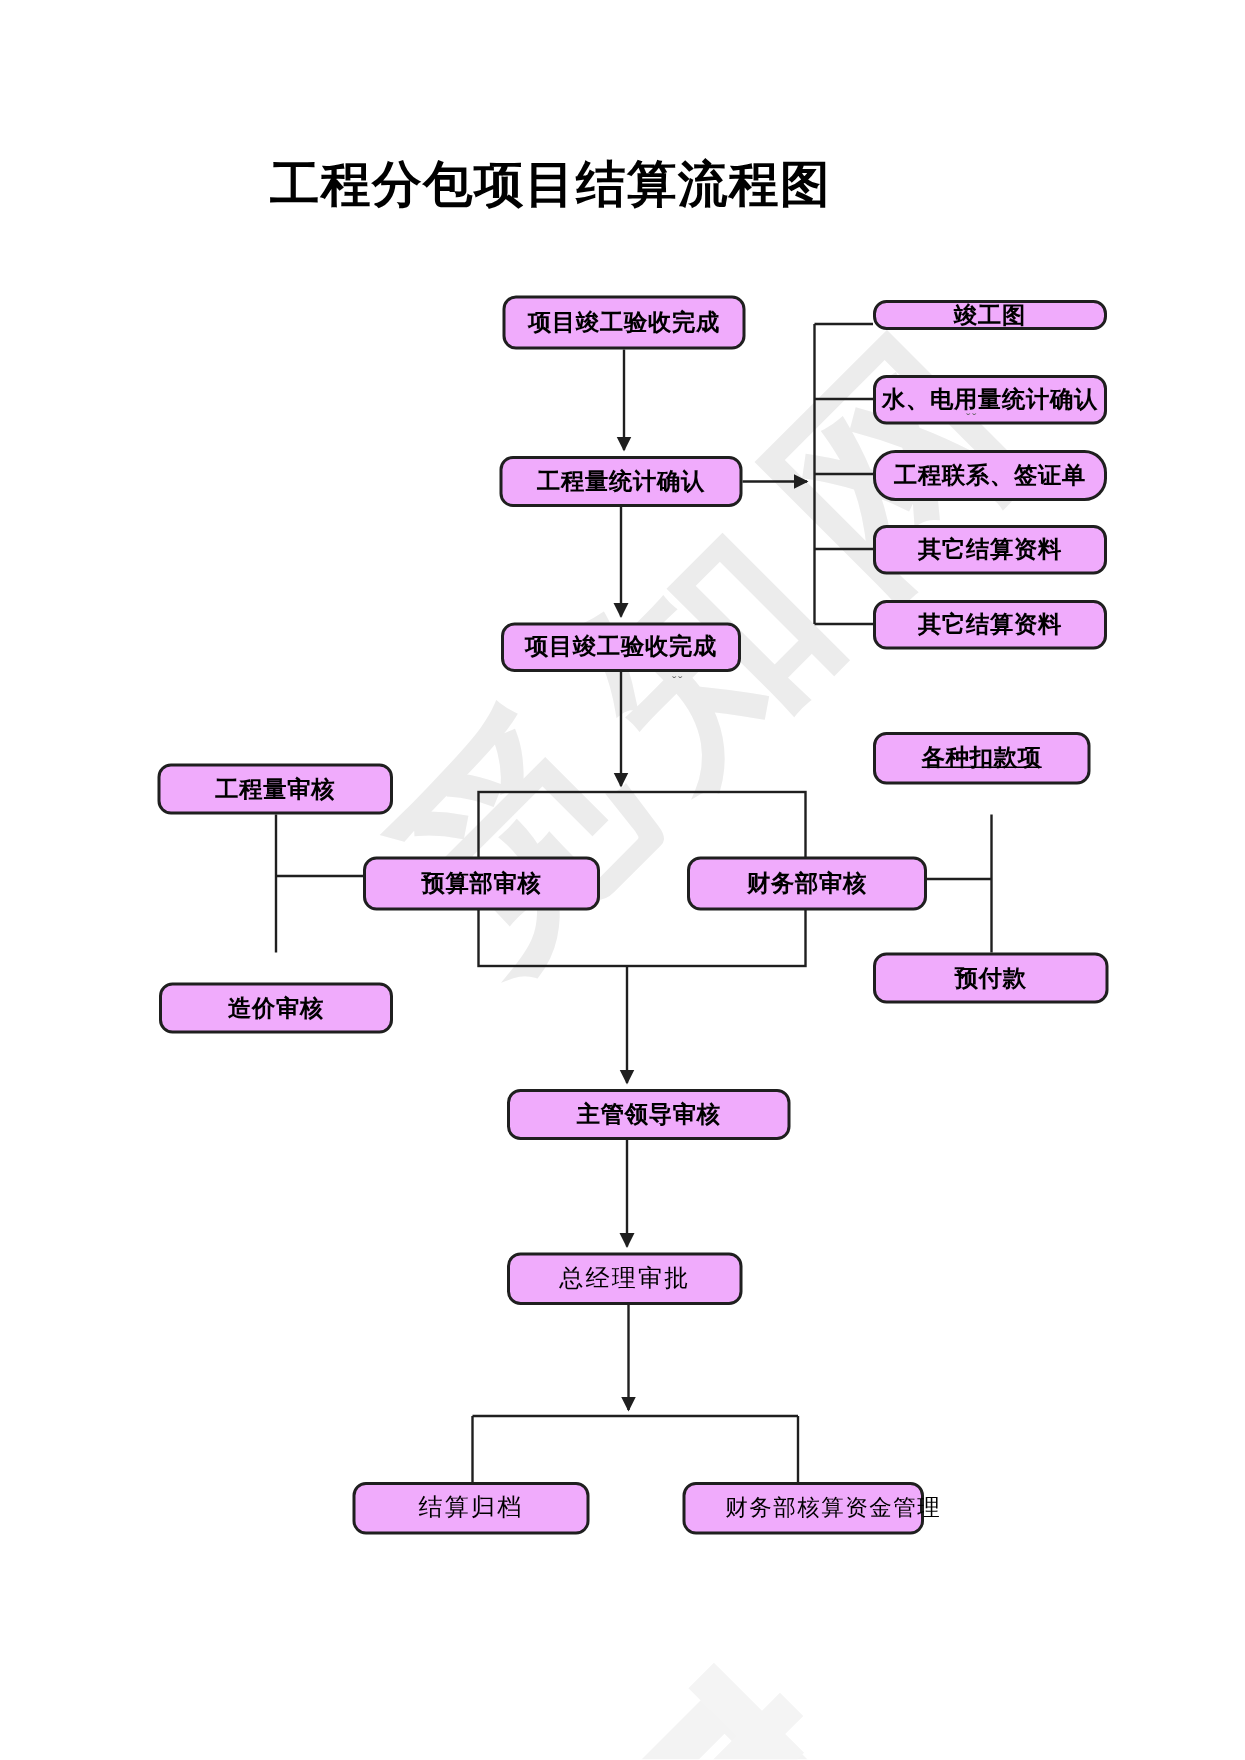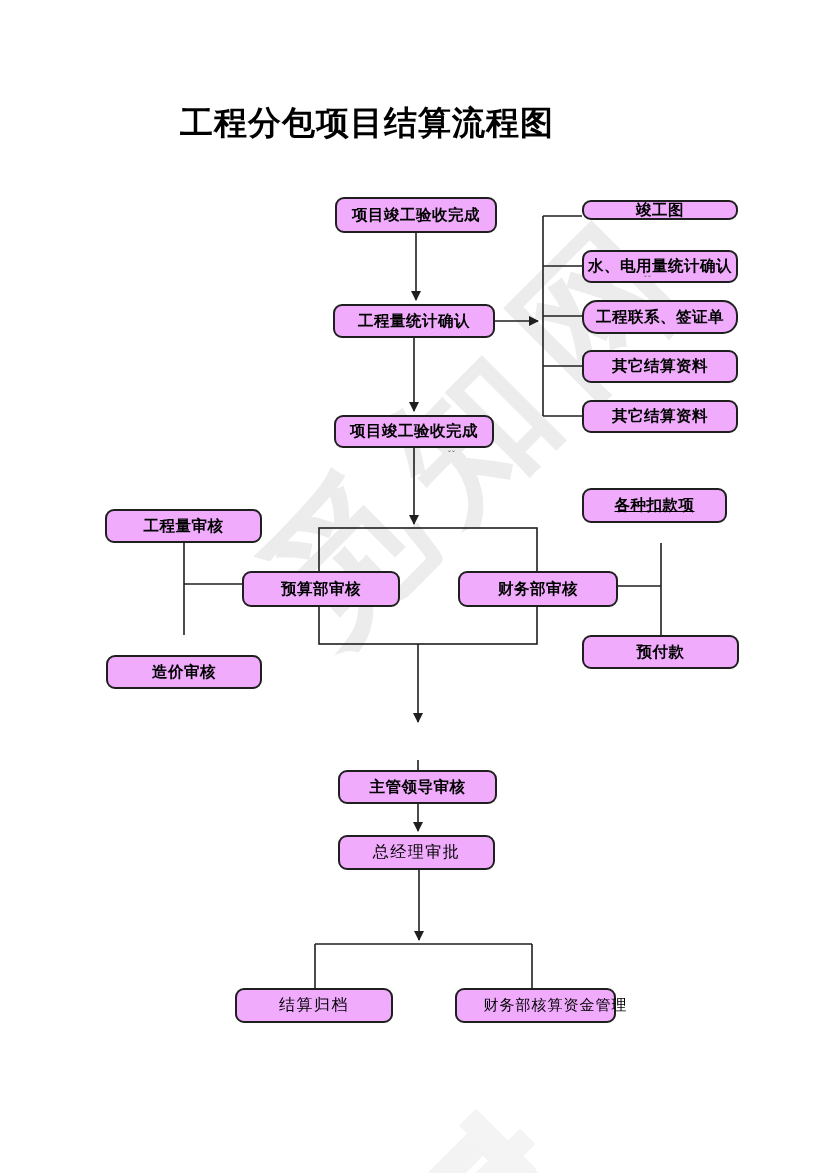--- a/index.html
+++ b/index.html
@@ -49,21 +49,21 @@
   .p-a3{left:582px;top:300px;width:156px;height:34px;border-radius:15px;}
   .p-a4{left:582px;top:350px;width:156px;height:33px;}
   .p-a5{left:582px;top:400px;width:156px;height:33px;}
   .p-n3{left:334px;top:415px;width:160px;height:33px;}
   .p-lt{left:105px;top:509px;width:157px;height:34px;}
   .p-lb{left:106px;top:635px;width:156px;height:34px;margin-top:20px;}
   .p-ml{left:242px;top:571px;width:158px;height:36px;}
   .p-mr{left:458px;top:571px;width:160px;height:36px;}
   .p-rt{left:582px;top:488px;width:145px;height:35px;text-decoration:underline;}
   .p-rb{left:582px;top:635px;width:157px;height:34px;}
-  .p-n4{left:338px;top:726px;width:159px;height:34px;margin-top:44px;}
+  .p-n4{left:338px;top:726px;width:189px;height:34px;}
   .p-n5{left:338px;top:835px;width:157px;height:35px;}
   .p-e1{left:235px;top:988px;width:158px;height:35px;}
   .p-e2{left:455px;top:988px;width:161px;height:35px;}
   .m1{left:644px;top:274px;}
   .m2{left:448px;top:449px;}
 </style>
 </head>
 <body>
 
 <div class="page">

